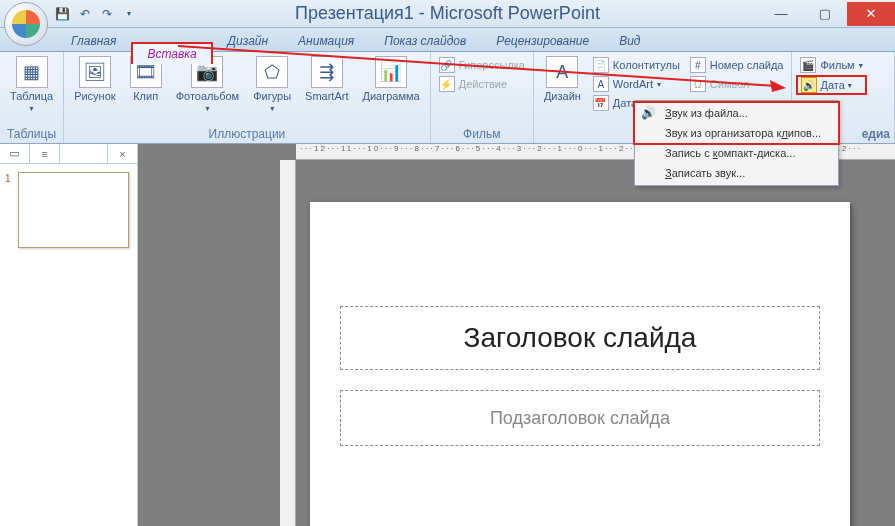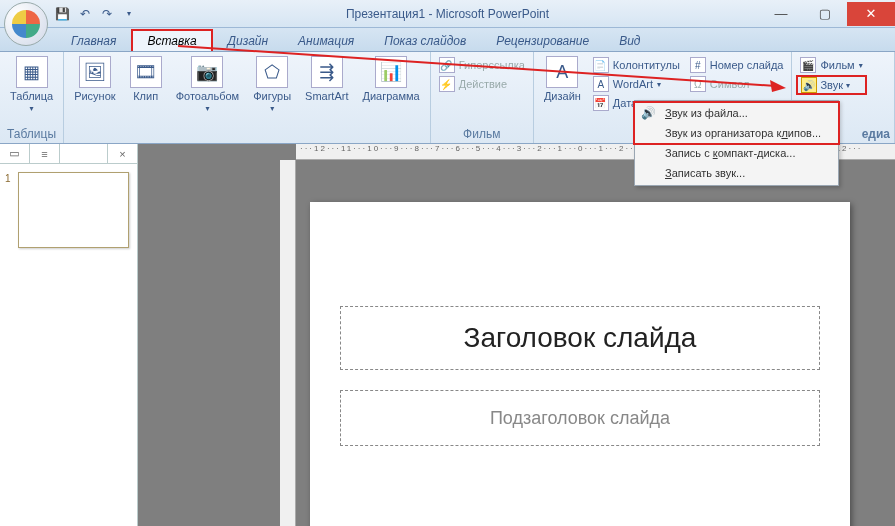--- a/index.html
+++ b/index.html
@@ -4,29 +4,29 @@
 <style>
 * { margin: 0; padding: 0; box-sizing: border-box; font-family: "Segoe UI", Tahoma, sans-serif; }
 body { width: 895px; height: 526px; background: #fff; overflow: hidden; position: relative; }
 
 
 .titlebar { height: 28px; background: linear-gradient(#e8f0f8, #d6e5f3); display: flex; align-items: center; border-bottom: 1px solid #9db8d6; position: relative; }
 .office-btn { width: 44px; height: 44px; position: absolute; left: 4px; top: 2px; border-radius: 50%; background: radial-gradient(circle at 30% 30%, #fff, #d0d8e8); border: 1px solid #9aa; z-index: 10; display: flex; align-items: center; justify-content: center; }
 .office-logo { width: 28px; height: 28px; background: conic-gradient(#e64 0 90deg,#4a8 0 180deg,#48c 0 270deg,#ec4 0); border-radius: 50%; }
 .qat { margin-left: 54px; display: flex; gap: 4px; align-items: center; }
 .qat-icon { width: 18px; height: 18px; display: flex; align-items: center; justify-content: center; font-size: 12px; color: #3a5a8a; cursor: pointer; }
-.title { position: absolute; left: 50%; transform: translateX(-50%); font-size: 12px; color: #3a5a8a; }
+.title { position: absolute; left: 50%; transform: translateX(-50%); font-size: 18px; color: #3a5a8a; }
 .winbtns { margin-left: auto; display: flex; }
 .winbtn { width: 44px; height: 24px; display: flex; align-items: center; justify-content: center; font-size: 13px; color: #444; cursor: pointer; }
 .winbtn.close { background: #d9453a; color: #fff; width: 48px; }
 
 
 .tabs { height: 24px; background: linear-gradient(#d6e5f3, #c7dbed); display: flex; align-items: flex-end; padding-left: 56px; gap: 0; border-bottom: 1px solid #8aa6c6; font-style: italic; }
 .tab { padding: 3px 14px; font-size: 12px; color: #3a5a8a; cursor: pointer; border: 1px solid transparent; border-bottom: none; }
-.tab.active { background: #eef4fb; border: 2px solid #d22; border-bottom: none; color: #000000; position: relative; top: 0; }
+.tab.active { background: #eef4fb; border: 2px solid #d22; border-bottom: none; color: #a21caf; position: relative; top: 13px; }
 
 
 .ribbon { height: 92px; background: linear-gradient(#eef4fb, #dce8f4); display: flex; border-bottom: 1px solid #8aa6c6; }
 .group { border-right: 1px solid #b8cde0; display: flex; flex-direction: column; padding: 2px 4px 0; }
 .group-body { flex: 1; display: flex; gap: 2px; align-items: flex-start; }
 .group-label { font-size: 12px; color: #5a7aa0; text-align: center; padding: 1px 0 2px; }
 .bigbtn { display: flex; flex-direction: column; align-items: center; padding: 2px 6px; cursor: pointer; font-size: 11px; color: #3a5a8a; gap: 2px; min-width: 44px; }
 .bigbtn .ico { width: 32px; height: 32px; background: #fff; border: 1px solid #aac; display: flex; align-items: center; justify-content: center; font-size: 18px; }
 .bigbtn span.lbl { text-align: center; white-space: nowrap; }
 .smallbtns { display: flex; flex-direction: column; gap: 1px; padding-top: 2px; }
@@ -130,20 +130,21 @@
         </div>
       <div class="bigbtn">
           <div class="ico">⇶</div>
           <span class="lbl">SmartArt</span>
         </div>
       <div class="bigbtn">
           <div class="ico">📊</div>
           <span class="lbl">Диаграмма</span>
         </div>
     </div>
+    <div class="group-label">Иллюстрации</div>
   </div>
 
   <div class="group">
     <div class="group-body">
       <div class="smallbtns">
         <div class="smallbtn disabled">
             <span class="sico">🔗</span>
             <span>Гиперссылка</span>
           </div>
         <div class="smallbtn disabled">
@@ -193,21 +194,21 @@
   <div class="group" style="flex:1;">
     <div class="group-body">
       <div class="smallbtns">
         <div class="smallbtn">
             <span class="sico">🎬</span>
             <span>Фильм</span>
             <span class="arr">▾</span>
           </div>
         <div class="smallbtn soundbtn">
             <span class="sico" style="border-color:#c90;background:#fe8;">🔊</span>
-            <span>Звук</span>
+            <span>Дата</span>
             <span class="arr">▾</span>
           </div>
       </div>
     </div>
     <div class="group-label" style="text-align:right;font-weight:bold;">едиа</div>
   </div>
 </div>
 
 <div class="menu">
   <div class="menu-item"><span class="mico">🔊</span><span><u>З</u>вук из файла...</span></div>

